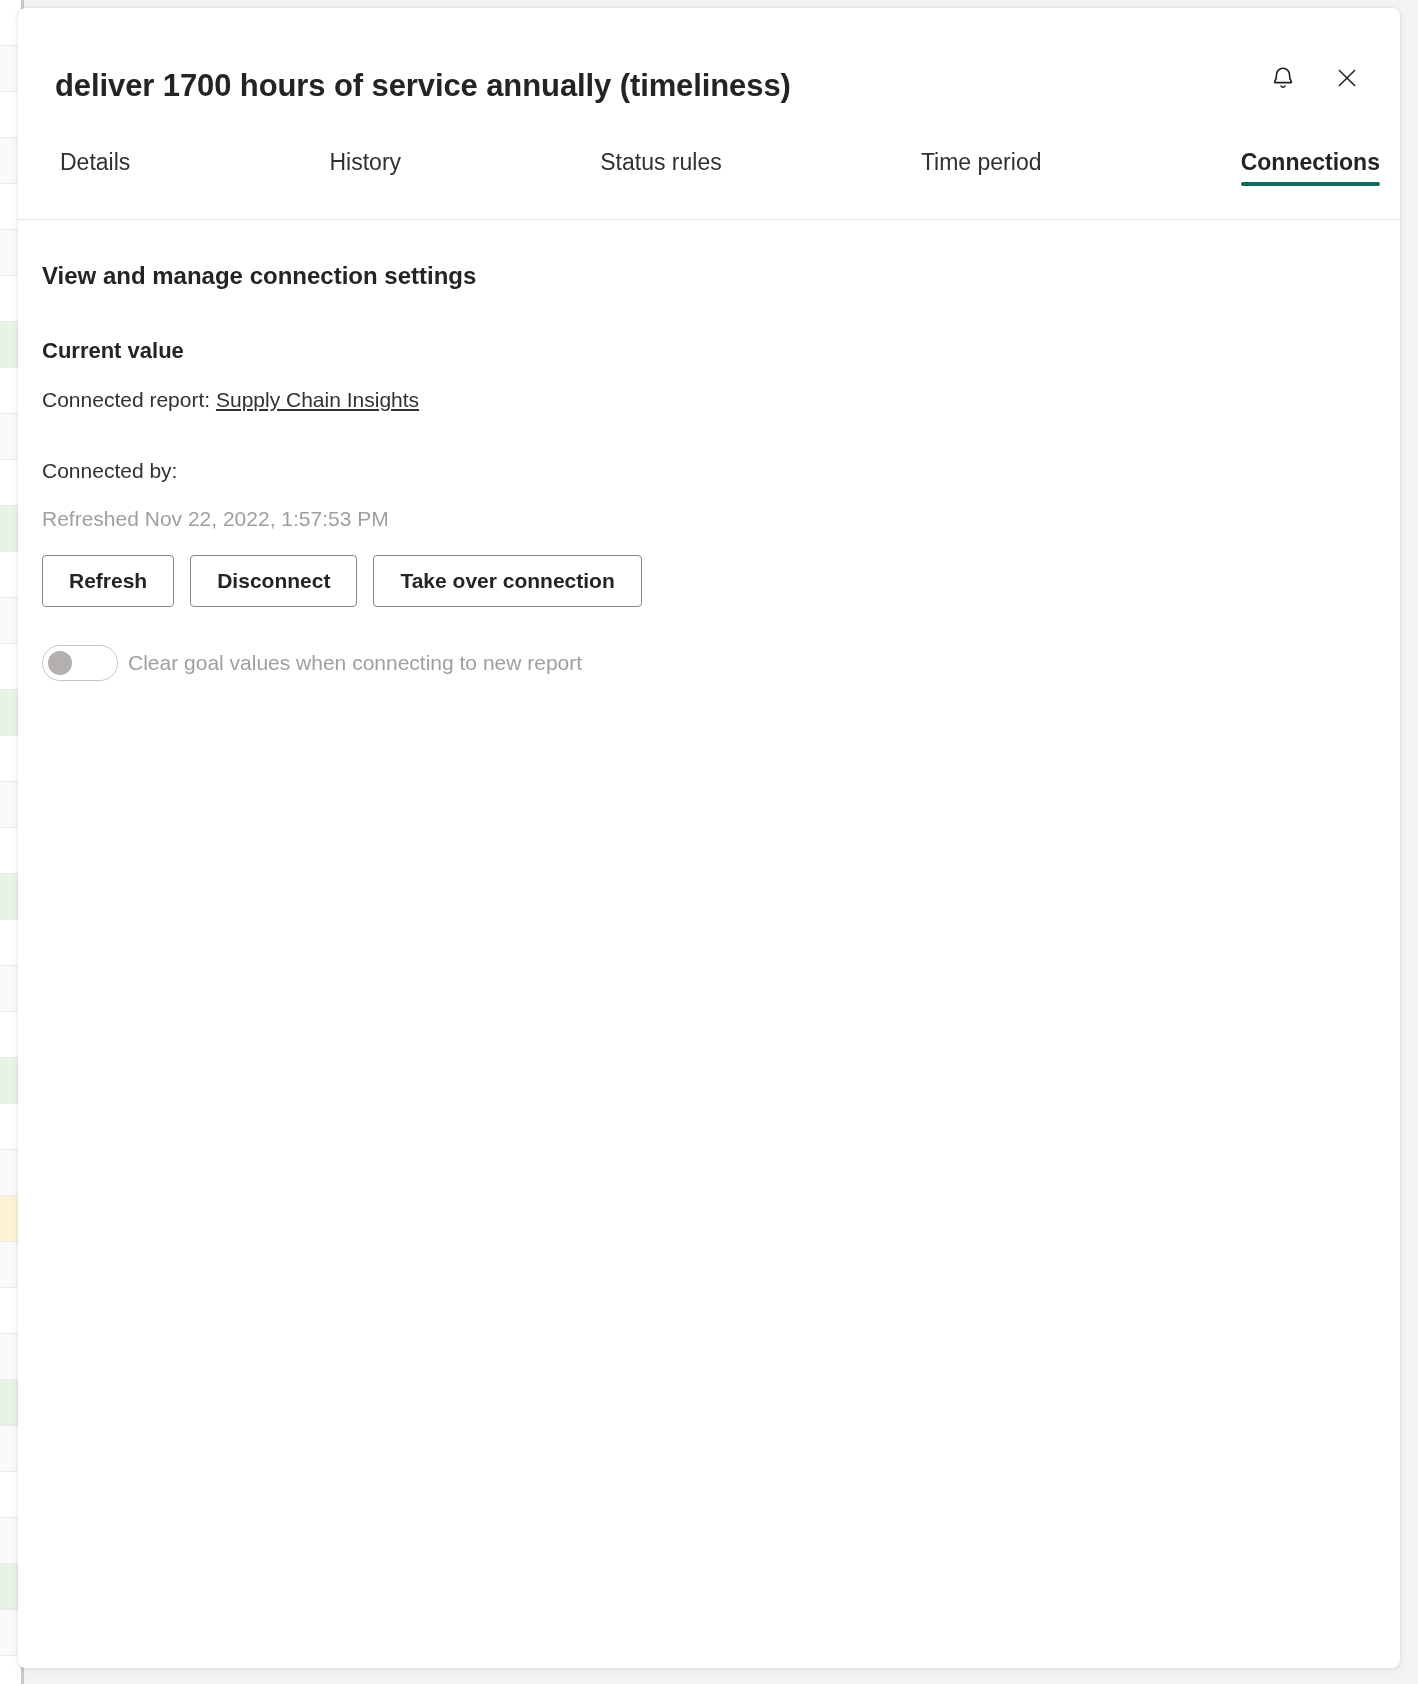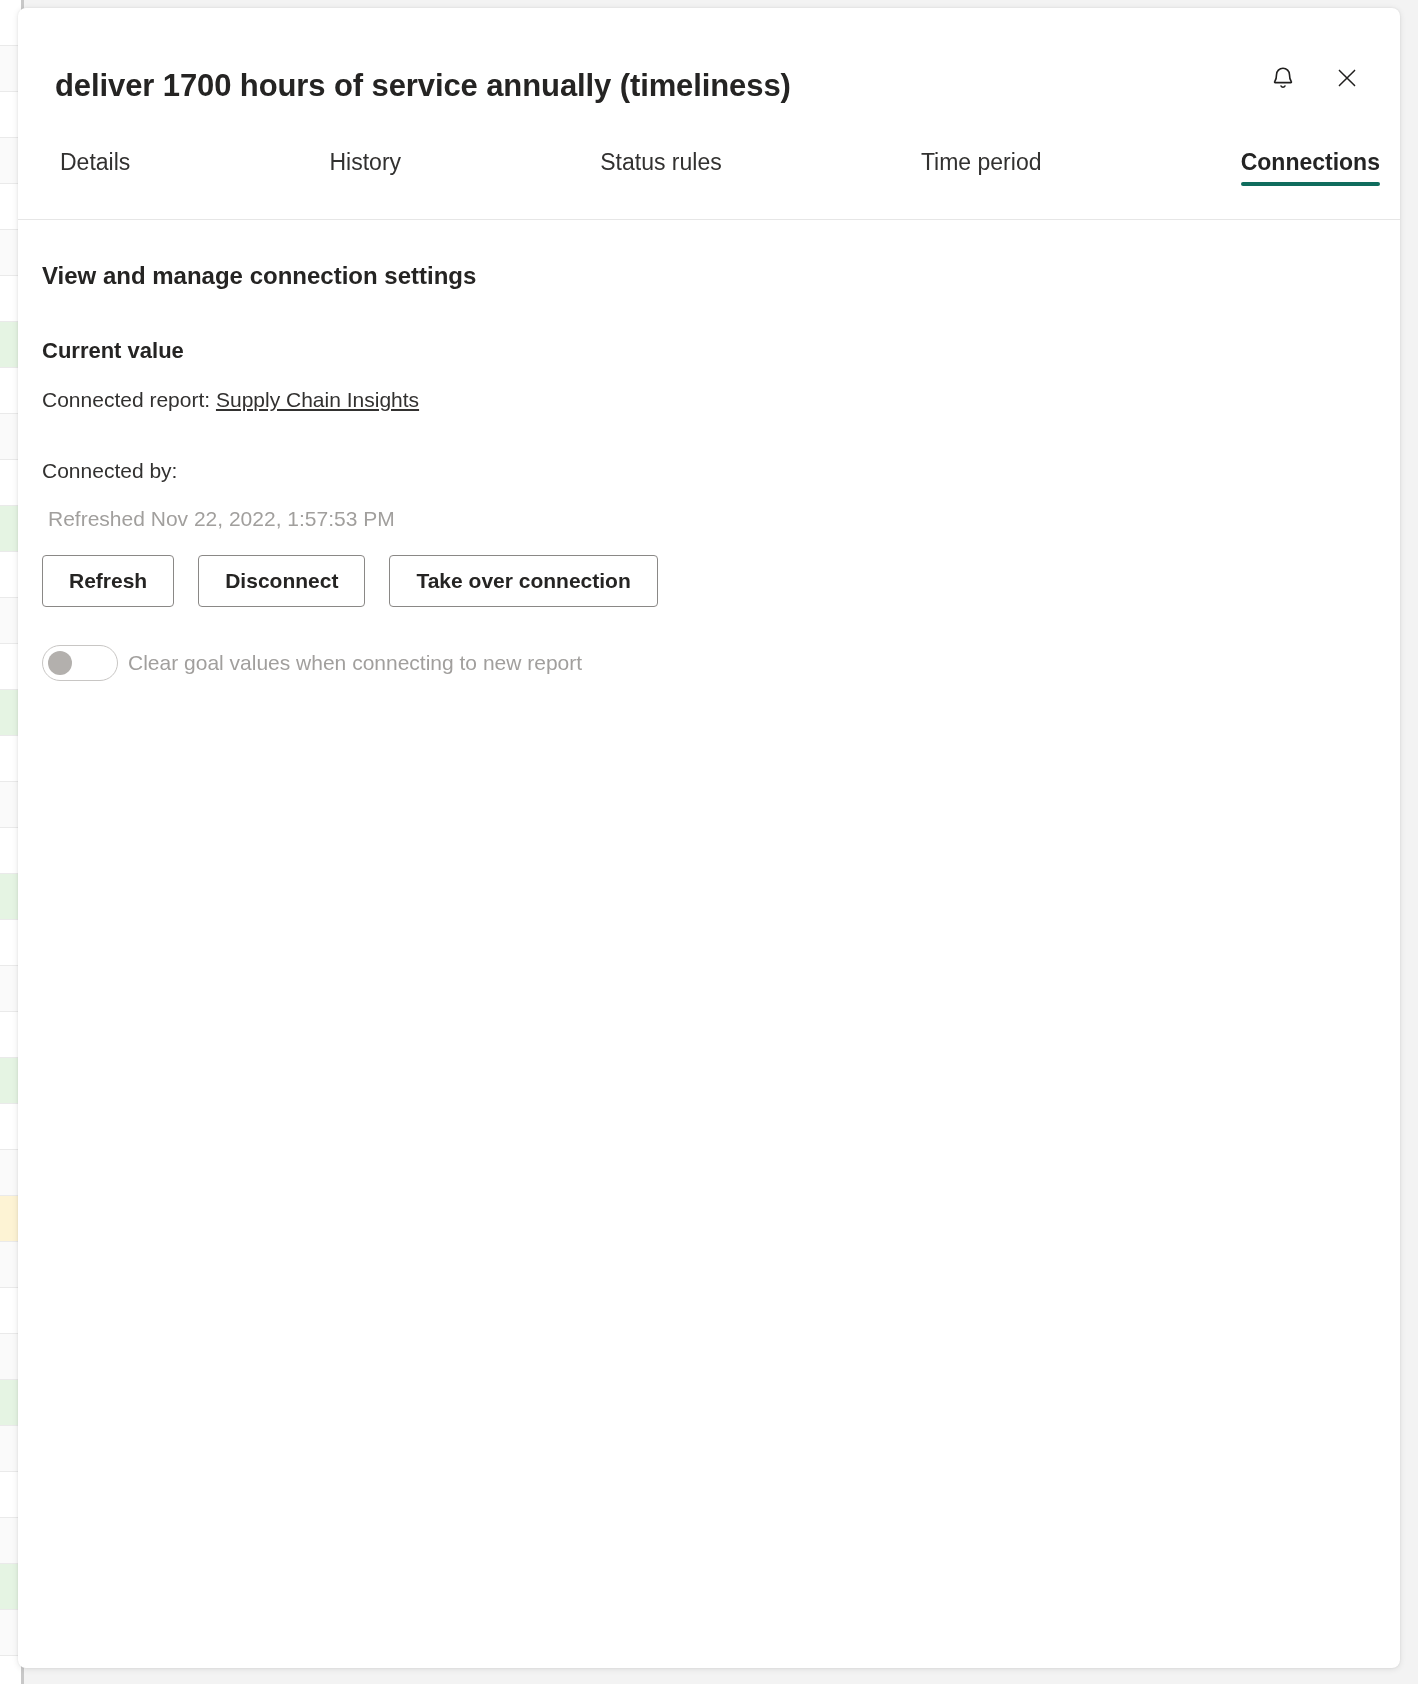--- a/index.html
+++ b/index.html
@@ -156,27 +156,27 @@
     margin-bottom: 22px;
   }
   #connected-report-link {
     color: #323130;
     text-decoration: underline;
     cursor: pointer;
   }
   #refreshed-text {
     font-size: 21px;
     color: #a19f9d;
-    margin: 0 0 24px 6px;
+    margin: 0 0 24px 0;
   }
 
   
   #action-buttons {
     display: flex;
-    gap: 24px;
+    gap: 16px;
     margin-bottom: 38px;
   }
   .action-btn {
     font-family: inherit;
     font-size: 21px;
     font-weight: bold;
     color: #252423;
     background: #ffffff;
     border: 1px solid #8a8886;
     border-radius: 4px;

